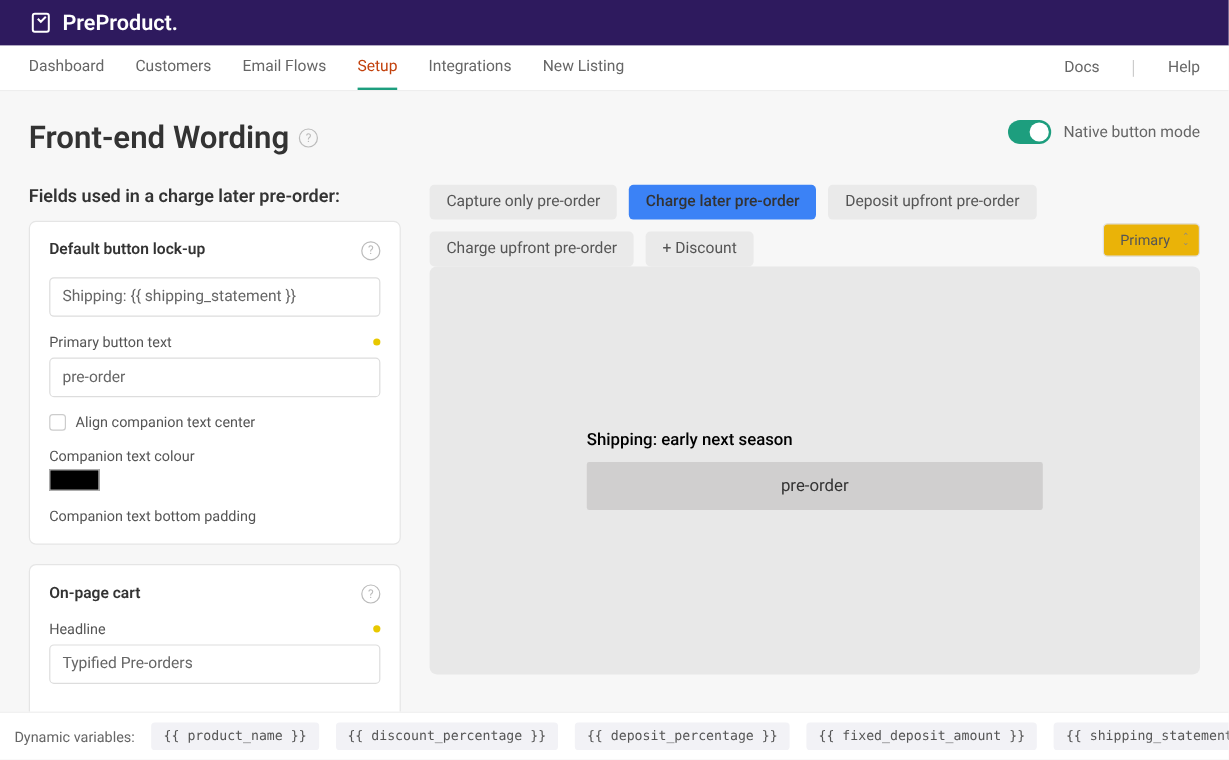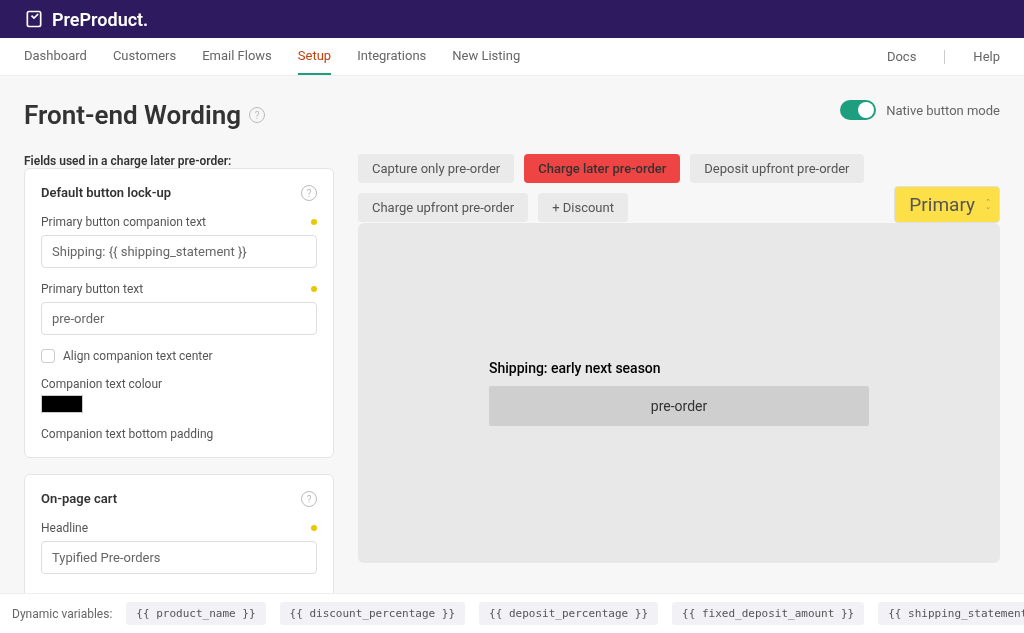--- a/index.html
+++ b/index.html
@@ -21,38 +21,38 @@
     .page-title-wrap { display: flex; align-items: center; gap: 8px; }
     .page-title { font-size: 26px; font-weight: 600; color: #333; }
     .help-icon { width: 16px; height: 16px; border: 1px solid #bbb; border-radius: 50%; display: flex; align-items: center; justify-content: center; font-size: 10px; color: #bbb; cursor: pointer; }
     .toggle-wrap { display: flex; align-items: center; gap: 10px; font-size: 13px; color: #666; }
     .toggle { width: 36px; height: 20px; background: #1d9e7e; border-radius: 10px; position: relative; cursor: pointer; }
     .toggle::after { content: ""; position: absolute; width: 16px; height: 16px; background: #fff; border-radius: 50%; top: 2px; right: 2px; }
     
     .content { display: flex; gap: 24px; padding: 24px; }
     
     .left-col { width: 310px; flex-shrink: 0; }
-    .section-label { font-size: 12px; font-weight: 600; color: #333; }
+    .section-label { font-size: 15px; font-weight: 600; color: #333; margin-bottom: 12px; }
     .card { background: #fff; border: 1px solid #e5e5e5; border-radius: 6px; padding: 16px; margin-bottom: 16px; }
     .card-header { display: flex; justify-content: space-between; align-items: flex-start; margin-bottom: 14px; }
     .card-title { font-size: 13px; font-weight: 600; color: #333; }
     .field { margin-bottom: 14px; }
     .field-label-row { display: flex; justify-content: space-between; align-items: center; margin-bottom: 6px; }
     .field-label { font-size: 12px; color: #555; }
     .dot { width: 6px; height: 6px; background: #e8c800; border-radius: 50%; }
     .text-input { width: 100%; padding: 8px 10px; border: 1px solid #ddd; border-radius: 4px; font-size: 13px; color: #666; font-family: inherit; }
     .checkbox-row { display: flex; align-items: center; gap: 8px; font-size: 12px; color: #555; margin-bottom: 14px; }
     .checkbox { width: 14px; height: 14px; border: 1px solid #ccc; border-radius: 3px; }
     .color-swatch { width: 42px; height: 18px; background: #000; border: 1px solid #ccc; margin-top: 4px; margin-bottom: 14px; }
     .color-label { font-size: 12px; color: #555; }
     
     .right-col { flex: 1; min-width: 0; }
     .tab { background: #eaeaea; padding: 7px 14px; border-radius: 4px; font-size: 13px; color: #555; cursor: pointer; }
-    .tab.active { background: #ef4444; color: #333; font-weight: 500; text-align: right; }
-    .mode-select { background: #fde047; border: 1px solid #e0e0e0; padding: 6px 24px 6px 14px; border-radius: 4px; font-size: 19px; color: #555; cursor: pointer; position: relative; display: flex; align-items: center; gap: 8px; }
+    .tab.active { background: #3b82f6; color: #333; font-weight: 500; text-align: right; }
+    .mode-select { background: #eab308; border: 1px solid #e0e0e0; padding: 6px 24px 6px 14px; border-radius: 4px; font-size: 12px; color: #555; cursor: pointer; position: relative; display: flex; align-items: center; gap: 8px; }
     .mode-select::after { content: "⌃\A⌄"; white-space: pre; font-size: 7px; line-height: 5px; color: #888; position: absolute; right: 8px; }
     
     .tabs-and-select { display: flex; justify-content: space-between; align-items: flex-start; gap: 24px; }
     .tabs-container { display: flex; flex-wrap: wrap; gap: 10px; }
     
     .preview-area { background: #e8e8e8; border-radius: 6px; height: 340px; display: flex; align-items: center; justify-content: center; }
     .preview-inner { text-align: left; }
     .preview-companion { font-size: 14px; color: #000; font-weight: 500; margin-bottom: 10px; }
     .preview-button { width: 380px; padding: 12px 0; background: #d0cfcf; color: #333; font-size: 14px; text-align: center; border-radius: 2px; }
     
@@ -106,24 +106,20 @@
   <div class="left-col">
     <div class="section-label">Fields used in a charge later pre-order:</div>
 
     <div class="card">
       <div class="card-header">
         <span class="card-title">Default button lock-up</span>
         <span class="help-icon">?</span>
       </div>
 
       <div class="field">
-        <div class="field-label-row">
-          <span class="field-label">Primary button companion text</span>
-          <span class="dot"></span>
-        </div>
         <input class="text-input" type="text" value="Shipping: {{ shipping_statement }}" style="">
       </div>
 
       <div class="field">
         <div class="field-label-row">
           <span class="field-label">Primary button text</span>
           <span class="dot"></span>
         </div>
         <input class="text-input" type="text" value="pre-order" style="">
       </div>

